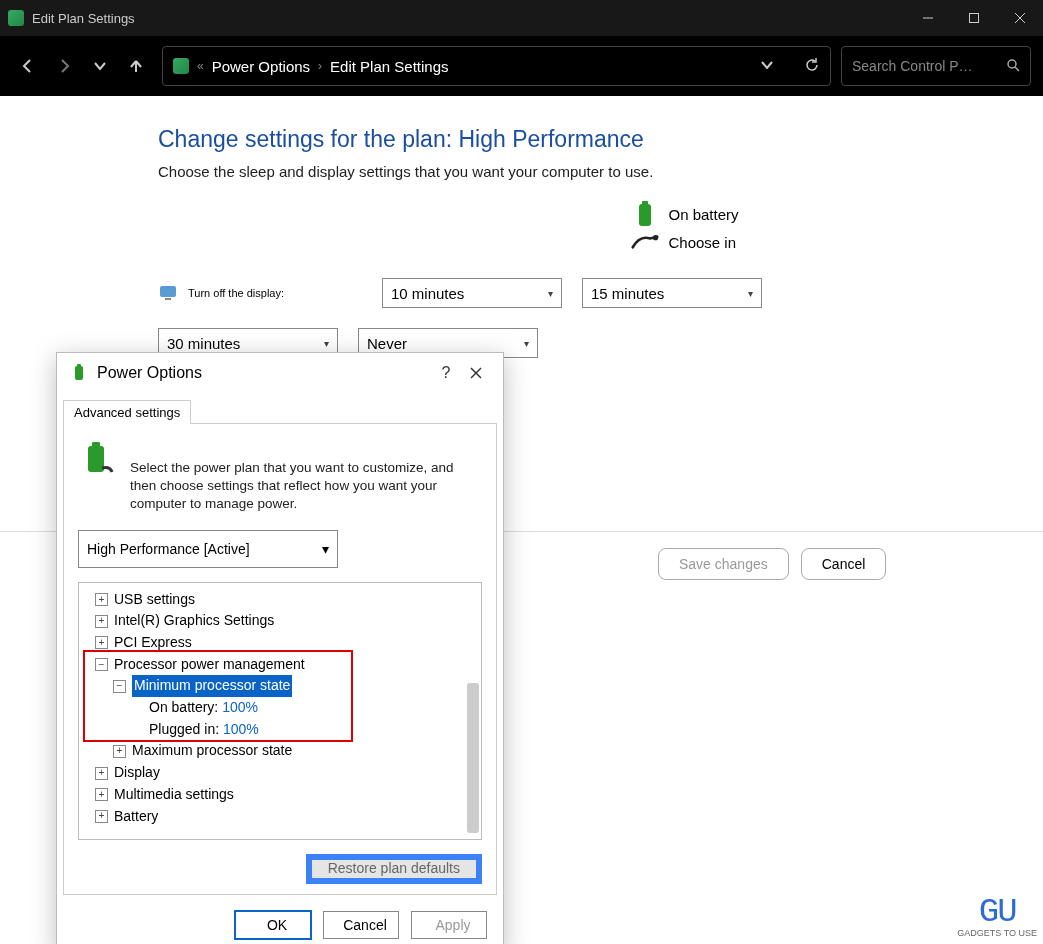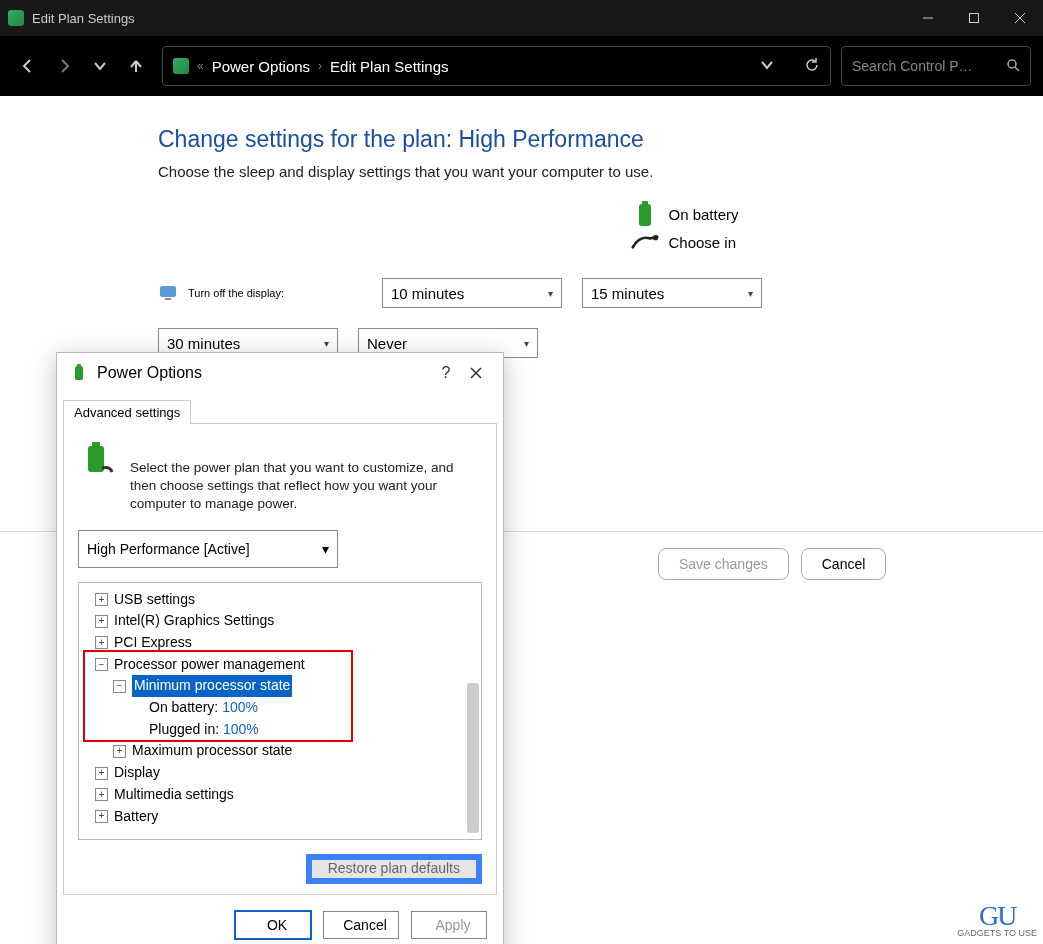--- a/index.html
+++ b/index.html
@@ -65,21 +65,21 @@
 .tree-scroll { position: absolute; right: 2px; top: 100px; width: 12px; height: 150px; background: #ccc; border-radius: 3px; }
 .restore-row { display: flex; justify-content: flex-end; margin-top: 14px; }
 .restore-btn { height: 30px; padding: 0 16px; border: 6px solid #3b82f6; background: #e5e5e5; font-size: 14px; color: #666; }
 .dlg-btn-row { display: flex; justify-content: flex-end; gap: 12px; padding: 10px 16px 16px; }
 .dlg-btn { width: 76px; height: 28px; border: 1px solid #888; background: #fff; font-size: 14px; display:flex; align-items:center; justify-content:center;padding-left:8px; }
 .dlg-btn.primary { border: 1px solid #0a64c8; outline: 1px solid #0a64c8; }
 .dlg-btn.disabled { color: #999; }
 
 
 .watermark { position: absolute; right: 6px; bottom: 6px; font-size: 9px; color: #666; text-align: center; }
-.watermark .gu { font-family: Liberation Serif, serif; font-size: 28px; color: #2a6adb; letter-spacing: -2px; line-height: 0.9; }
+.watermark .gu { font-family: Liberation Mono, monospace; font-size: 34px; color: #2a6adb; letter-spacing: -2px; line-height: 0.9; }
 
 svg { pointer-events: none; }
 </style>
 </head>
 <body>
 
 <div class="titlebar">
   <div class="app-icon"></div>
   <div class="title">Edit Plan Settings</div>
   <div class="win-controls">

